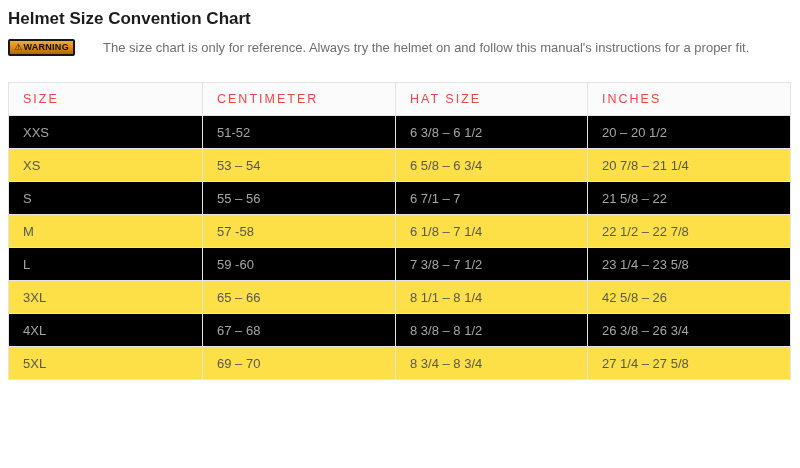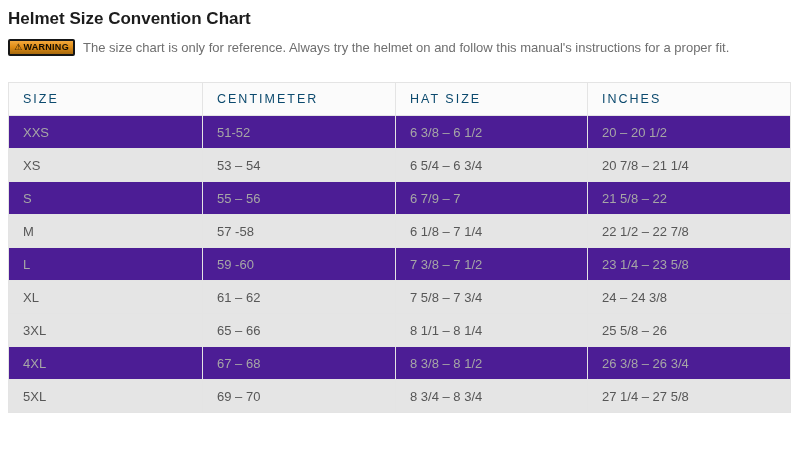--- a/index.html
+++ b/index.html
@@ -36,21 +36,21 @@
     font-weight: bold;
     letter-spacing: 0.3px;
     white-space: nowrap;
   }
   .warning-badge .tri {
     font-size: 9px;
     margin-right: 1px;
     line-height: 1;
   }
   .warning-text {
-    margin-left: 8px;
+    margin-left: 28px;
     font-size: 13px;
     color: #6f6f6f;
   }
 
   table.size-table {
     margin-top: 26px;
     width: 782px;
     border-collapse: collapse;
     table-layout: fixed;
     font-size: 13px;
@@ -60,28 +60,28 @@
     border: 1px solid #e4e4e4;
     text-align: left;
     padding: 0 10px 0 14px;
     height: 33px;
     vertical-align: middle;
     white-space: nowrap;
     overflow: hidden;
   }
   table.size-table thead th {
     background: #fbfbfb;
-    color: #0c4a6e;
+    color: #ef4444;
     font-weight: normal;
     font-size: 12.5px;
     letter-spacing: 2px;
     text-transform: uppercase;
   }
-  tbody tr.row-light { background: #4c1d95; color: #a6a6a6; }
-  tbody tr.row-dark  { background: #e5e5e5; color: #575757; }
+  tbody tr.row-light { background: #000000; color: #a6a6a6; }
+  tbody tr.row-dark  { background: #fde047; color: #575757; }
 </style>
 </head>
 <body>
 
 <div class="page">
 
   <h1 class="page-title">Helmet Size Convention Chart</h1>
 
   <div class="warning-row">
     <span class="warning-badge">
@@ -109,52 +109,46 @@
     <tbody>
       <tr class="row-light">
         <td>XXS</td>
         <td>51-52</td>
         <td>6 3/8 – 6 1/2</td>
         <td>20 – 20 1/2</td>
       </tr>
       <tr class="row-dark">
         <td>XS</td>
         <td>53 – 54</td>
-        <td>6 5/4 – 6 3/4</td>
+        <td>6 5/8 – 6 3/4</td>
         <td>20 7/8 – 21 1/4</td>
       </tr>
       <tr class="row-light">
         <td>S</td>
         <td>55 – 56</td>
-        <td>6 7/9 – 7</td>
+        <td>6 7/1 – 7</td>
         <td>21 5/8 – 22</td>
       </tr>
       <tr class="row-dark">
         <td>M</td>
         <td>57 -58</td>
         <td>6 1/8 – 7 1/4</td>
         <td>22 1/2 – 22 7/8</td>
       </tr>
       <tr class="row-light">
         <td>L</td>
         <td>59 -60</td>
         <td>7 3/8 – 7 1/2</td>
         <td>23 1/4 – 23 5/8</td>
       </tr>
       <tr class="row-dark">
-        <td>XL</td>
-        <td>61 – 62</td>
-        <td>7 5/8 – 7 3/4</td>
-        <td>24 – 24 3/8</td>
-      </tr>
-      <tr class="row-dark">
         <td>3XL</td>
         <td>65 – 66</td>
         <td>8 1/1 – 8 1/4</td>
-        <td>25 5/8 – 26</td>
+        <td>42 5/8 – 26</td>
       </tr>
       <tr class="row-light">
         <td>4XL</td>
         <td>67 – 68</td>
         <td>8 3/8 – 8 1/2</td>
         <td>26 3/8 – 26 3/4</td>
       </tr>
       <tr class="row-dark">
         <td>5XL</td>
         <td>69 – 70</td>

